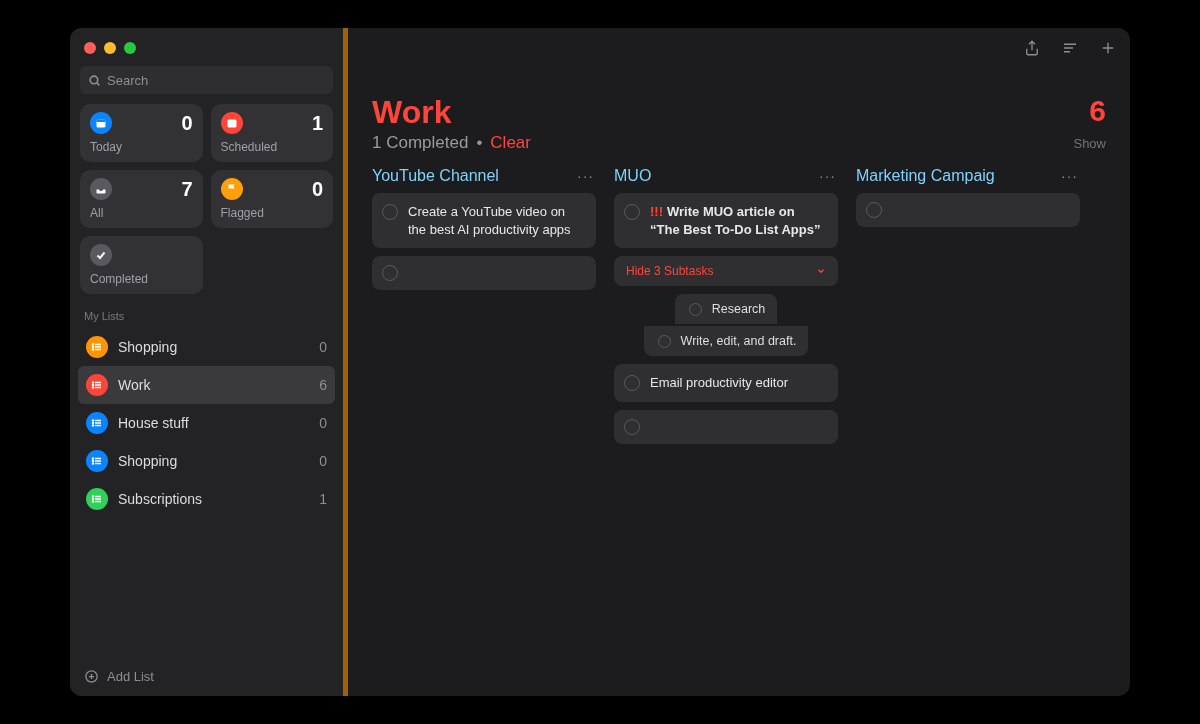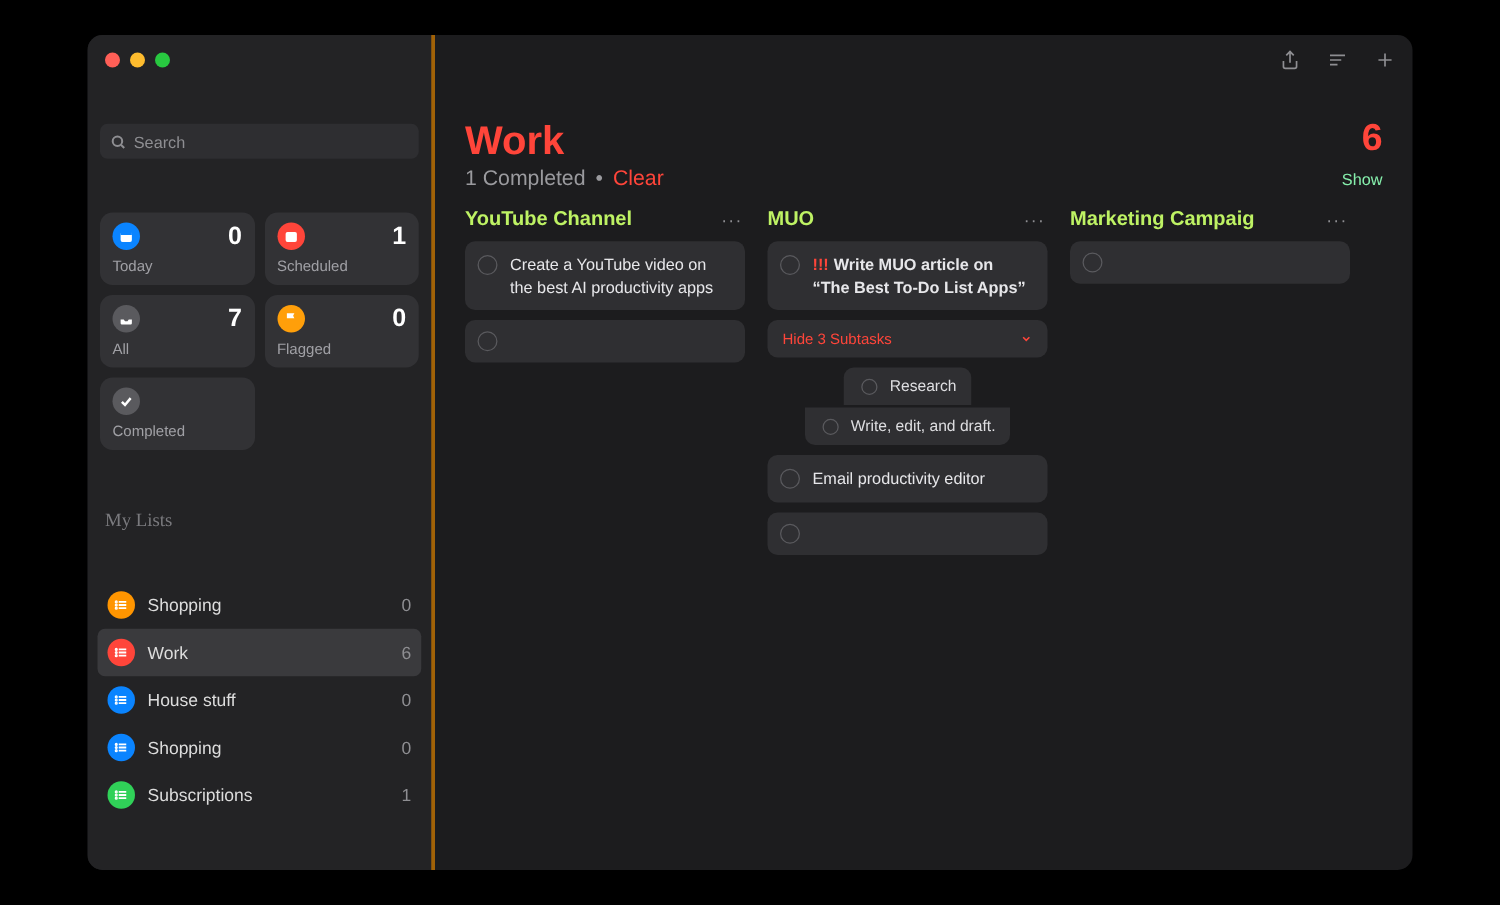--- a/index.html
+++ b/index.html
@@ -1,57 +1,57 @@
 <!DOCTYPE html>
 <html><head>
   <meta charset="utf-8">
   <style>
     * { margin: 0; padding: 0; box-sizing: border-box; font-family: -apple-system, BlinkMacSystemFont, "Segoe UI", Helvetica, sans-serif; }
     body { background: #000; width: 1200px; height: 724px; overflow: hidden; display: flex; align-items: center; justify-content: center; }
     .app-window { width: 1060px; height: 668px; background: #1c1c1e; border-radius: 12px; display: flex; overflow: hidden; position: relative; }
-    .sidebar { width: 278px; background: #232325; display: flex; flex-direction: column; padding: 0 0 0 0; border-right: 3px solid #a16207; gap: 33px; }
+    .sidebar { width: 278px; background: #232325; display: flex; flex-direction: column; padding: 0 0 0 0; border-right: 5px solid #a16207; }
     .traffic-lights { display: flex; gap: 8px; padding: 14px 14px 12px 14px; }
     .tl { width: 12px; height: 12px; border-radius: 50%; }
     .tl.red { background: #ff5f57; }
     .tl.yellow { background: #febc2e; }
     .tl.green { background: #28c840; }
     .search-wrap { padding: 0 10px 10px 10px; }
     .search { display: flex; align-items: center; gap: 6px; background: #2e2e31; border-radius: 6px; height: 28px; padding: 0 8px; color: #8e8e92; font-size: 13px; }
     .tiles { display: grid; grid-template-columns: 1fr 1fr; gap: 8px; padding: 0 10px; }
     .tile { background: #323235; border-radius: 10px; padding: 8px 10px 8px 10px; display: flex; flex-direction: column; justify-content: space-between; height: 58px; cursor: pointer; }
     .tile.completed { grid-column: span 1; }
     .tile-top { display:flex; justify-content: space-between; align-items: flex-start; }
     .tile-icon { width: 22px; height: 22px; border-radius: 50%; display:flex; align-items:center; justify-content:center; color:#fff; font-size: 11px; }
     .tile-count { font-size: 20px; font-weight: 700; color: #fff; }
     .tile-label { font-size: 12px; color: #a0a0a5; font-weight: 500; }
-    .list-header { padding: 16px 14px 6px 14px; font-size: 15px; color: #7a7a7e; font-weight:500;font-family:Liberation Serif, serif; }
+    .list-header { padding: 16px 14px 6px 14px; font-size: 11px; color: #7a7a7e; font-weight:500; }
     .lists { padding: 0 8px; }
     .list-row { display:flex; align-items:center; gap:10px; padding: 8px 8px; border-radius: 6px; color:#ddd; font-size: 14px; cursor:pointer; }
     .list-row.active { background: #3a3a3d; }
     .list-icon { width: 22px; height: 22px; border-radius: 50%; display:flex; align-items:center; justify-content:center; }
     .list-icon svg { width: 12px; height: 12px; }
     .list-count { margin-left:auto; color: #8e8e92; font-size: 14px; }
     .sidebar-footer { margin-top:auto; padding: 12px 14px; display:flex; align-items:center; gap:8px; color:#8e8e92; font-size:13px; cursor:pointer; }
 
     .main { flex:1; display:flex; flex-direction:column; position:relative; }
     .toolbar { position:absolute; right:12px; top:10px; display:flex; gap:18px; color:#8e8e92; }
     .toolbar .tb-btn { width:20px; height:20px; display:flex; align-items:center; justify-content:center; cursor:pointer; }
     .content { padding: 66px 24px 0 24px; display:flex; flex-direction:column; height:100%; }
     .header-row { display:flex; justify-content:space-between; align-items:flex-start; }
     .title { font-size: 32px; font-weight: 700; color: #ff453a; }
     .big-count { font-size: 30px; font-weight: 600; color: #ff453a; }
     .subheader { display:flex; justify-content:space-between; align-items:center; margin-top: 2px; }
     .completed-info { font-size: 17px; color: #9a9a9e; display:flex; gap:8px; align-items:center; }
     .clear-link { color:#ff453a; cursor:pointer; }
-    .show-link { color:#86efac; font-size:13px; cursor:pointer; }
+    .show-link { color:#737373; font-size:13px; cursor:pointer; }
 
     .columns { display:flex; gap: 18px; margin-top: 14px; align-items:flex-start; }
     .column { width: 224px; display:flex; flex-direction:column; gap: 8px; }
     .col-head { display:flex; justify-content:space-between; align-items:center; }
-    .col-title { color:#bef264; font-size: 16px; font-weight: 700; white-space:nowrap; overflow:hidden; text-overflow:ellipsis; max-width:186px; }
+    .col-title { color:#7dd3fc; font-size: 16px; font-weight: 400; white-space:nowrap; overflow:hidden; text-overflow:ellipsis; max-width:186px; }
     .col-more { color:#8e8e92; cursor:pointer; font-size:14px; letter-spacing:1px; padding: 0 2px; }
     .card { background:#2f2f32; border-radius:8px; padding:10px 12px 10px 10px; display:flex; gap:10px; align-items:flex-start; }
     .card.empty { height: 34px; padding: 8px 10px; }
     .circle { flex-shrink:0; width:16px; height:16px; border:1.5px solid #5a5a5e; border-radius:50%; margin-top:1px; cursor:pointer; }
     .card-text { color:#e7e7ea; font-size:13px; line-height:1.35; }
     .priority { color:#ff453a; font-weight:700; margin-right:4px; }
     .card.bold .card-text { font-weight:600; }
     .subtask-header { background:#2f2f32; border-radius:8px; padding: 8px 12px; display:flex; justify-content:space-between; align-items:center; cursor:pointer; }
     .subtask-header .label { color:#ff453a; font-size:12px;text-align:center; }
     .subtask-header .chev { color:#ff453a; font-size:10px; }

